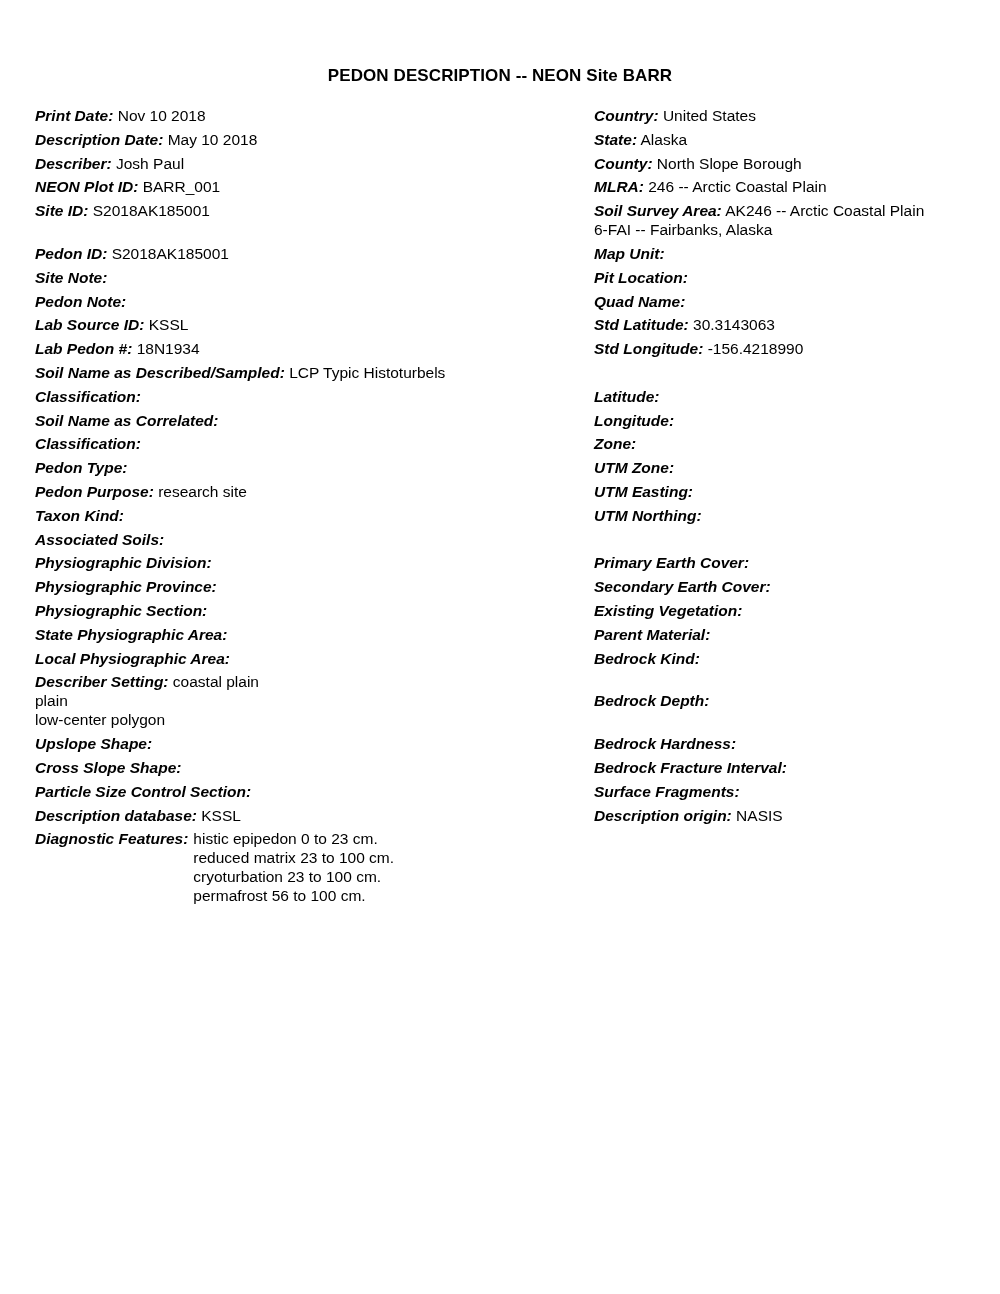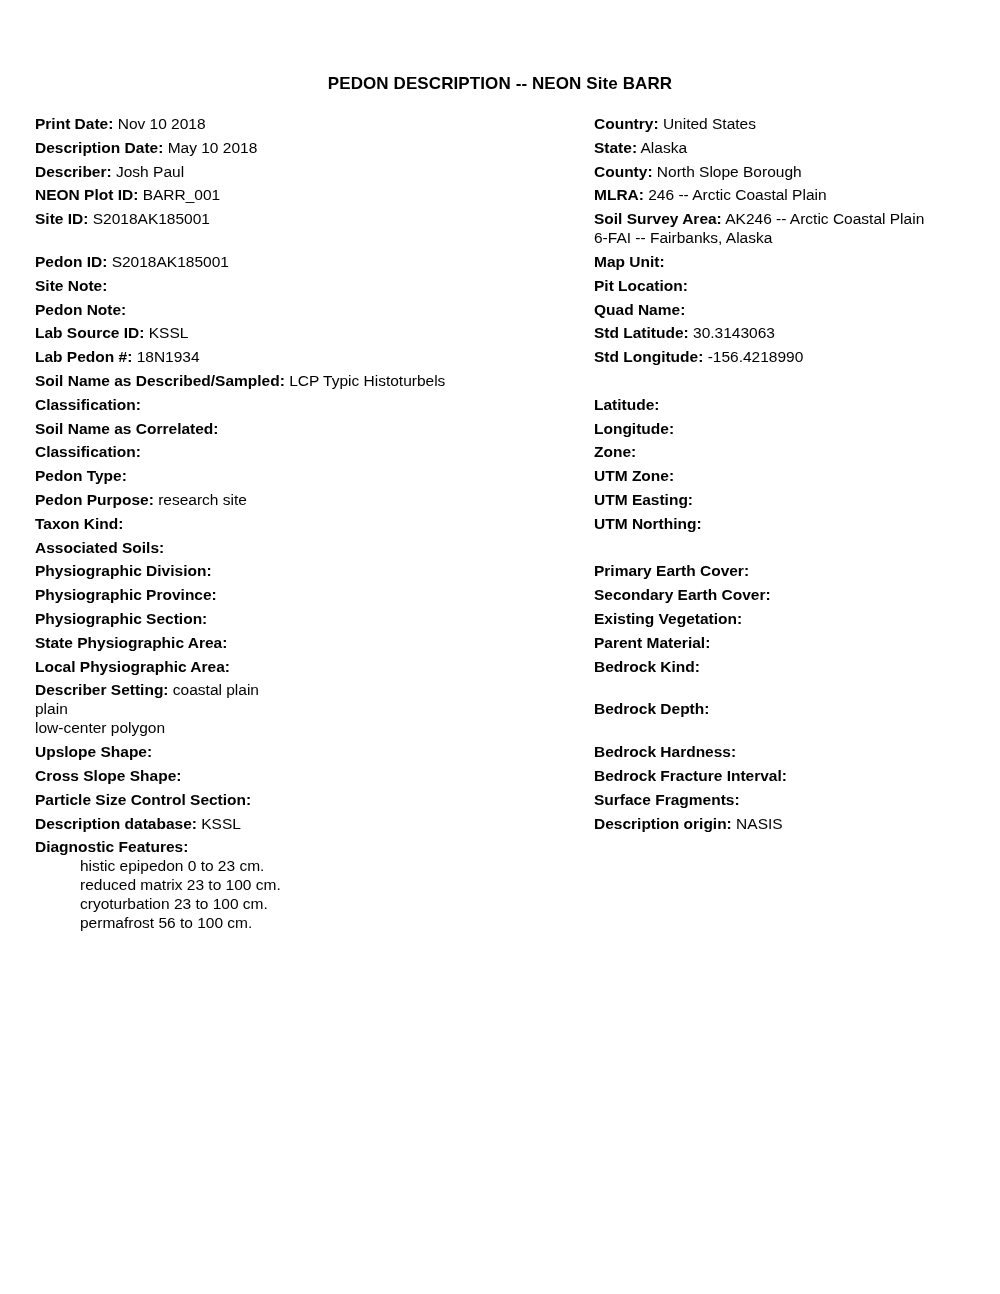--- a/index.html
+++ b/index.html
@@ -12,21 +12,21 @@
     width: 1000px;
     height: 1294px;
     background: #ffffff;
     color: #000000;
     font-family: "Liberation Sans", "DejaVu Sans", sans-serif;
     font-size: 15.5px;
     overflow: hidden;
     box-sizing: border-box;
   }
   .title {
-    margin: 16px;
+    margin: 8px;
     padding-top: 58px;
     text-align: center;
     font-size: 17px;
     font-weight: bold;
     line-height: 20px;
     letter-spacing: 0.1px;
   }
   .content {
     margin-top: 20px;
     padding: 0 35px;
@@ -36,25 +36,25 @@
     grid-template-columns: 559px 371px;
     align-items: start;
     margin-bottom: 4.8px;
   }
   .cell { min-width: 0; }
   .line {
     min-height: 19px;
     line-height: 19px;
     white-space: nowrap;
   }
-  .lbl { font-weight: bold; }
-  .cell.hang { display: flex; flex-direction: column; }
+  .lbl { font-weight: bold; font-style: italic; }
+  .cell.hang { display: flex; }
   .cell.hang .lbl { flex: 0 0 auto; line-height: 19px; }
   .cell.hang .vals { flex: 0 0 auto; margin-left: 5px; }
-  .cell.hang .vals .line { min-height: 19px; margin-left: 40px; }
+  .cell.hang .vals .line { min-height: 19px; }
 </style>
 </head>
 <body>
 
 <div class="page">
   <h1 class="title">PEDON DESCRIPTION -- NEON Site BARR</h1>
   <div class="content" id="rows-container">
       <div class="row">
         <div class="cell">
           <div class="line"><span class="lbl">Print Date:</span> <span>Nov 10 2018</span></div>

